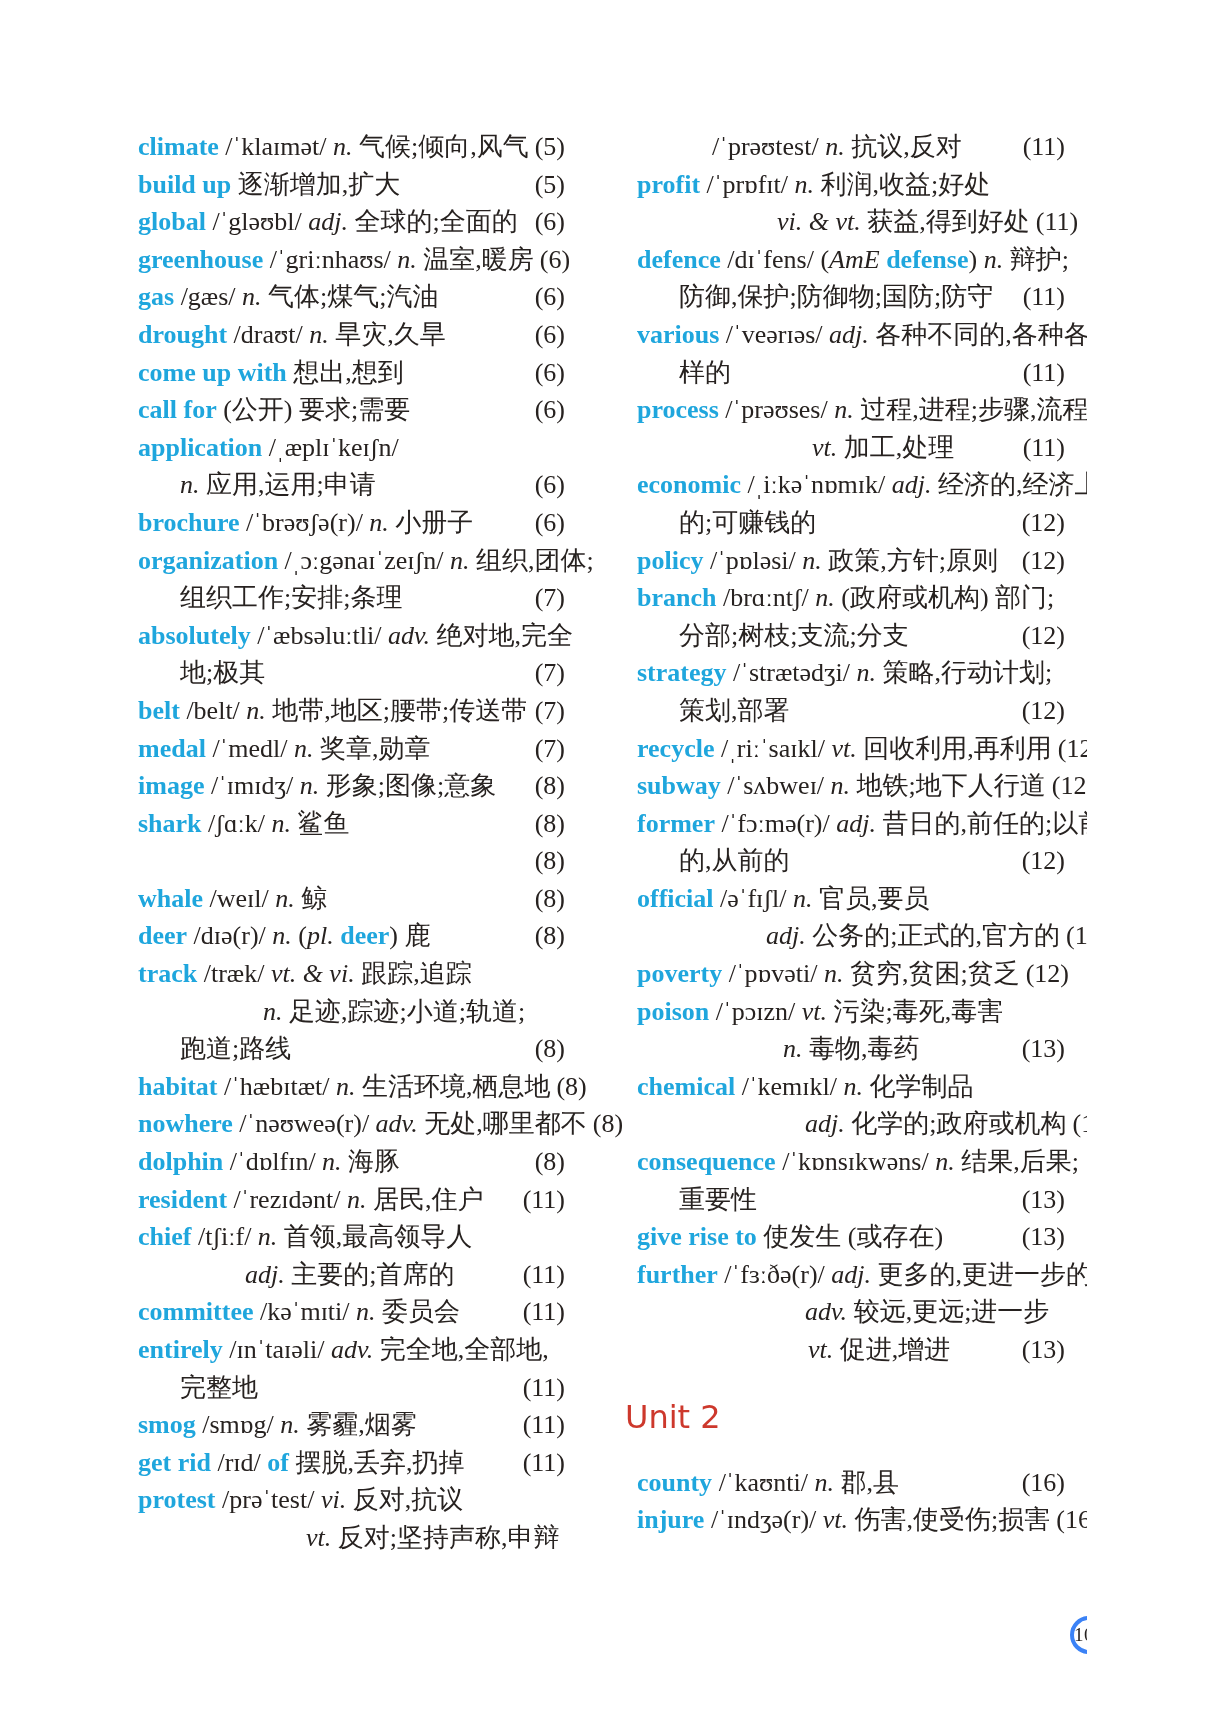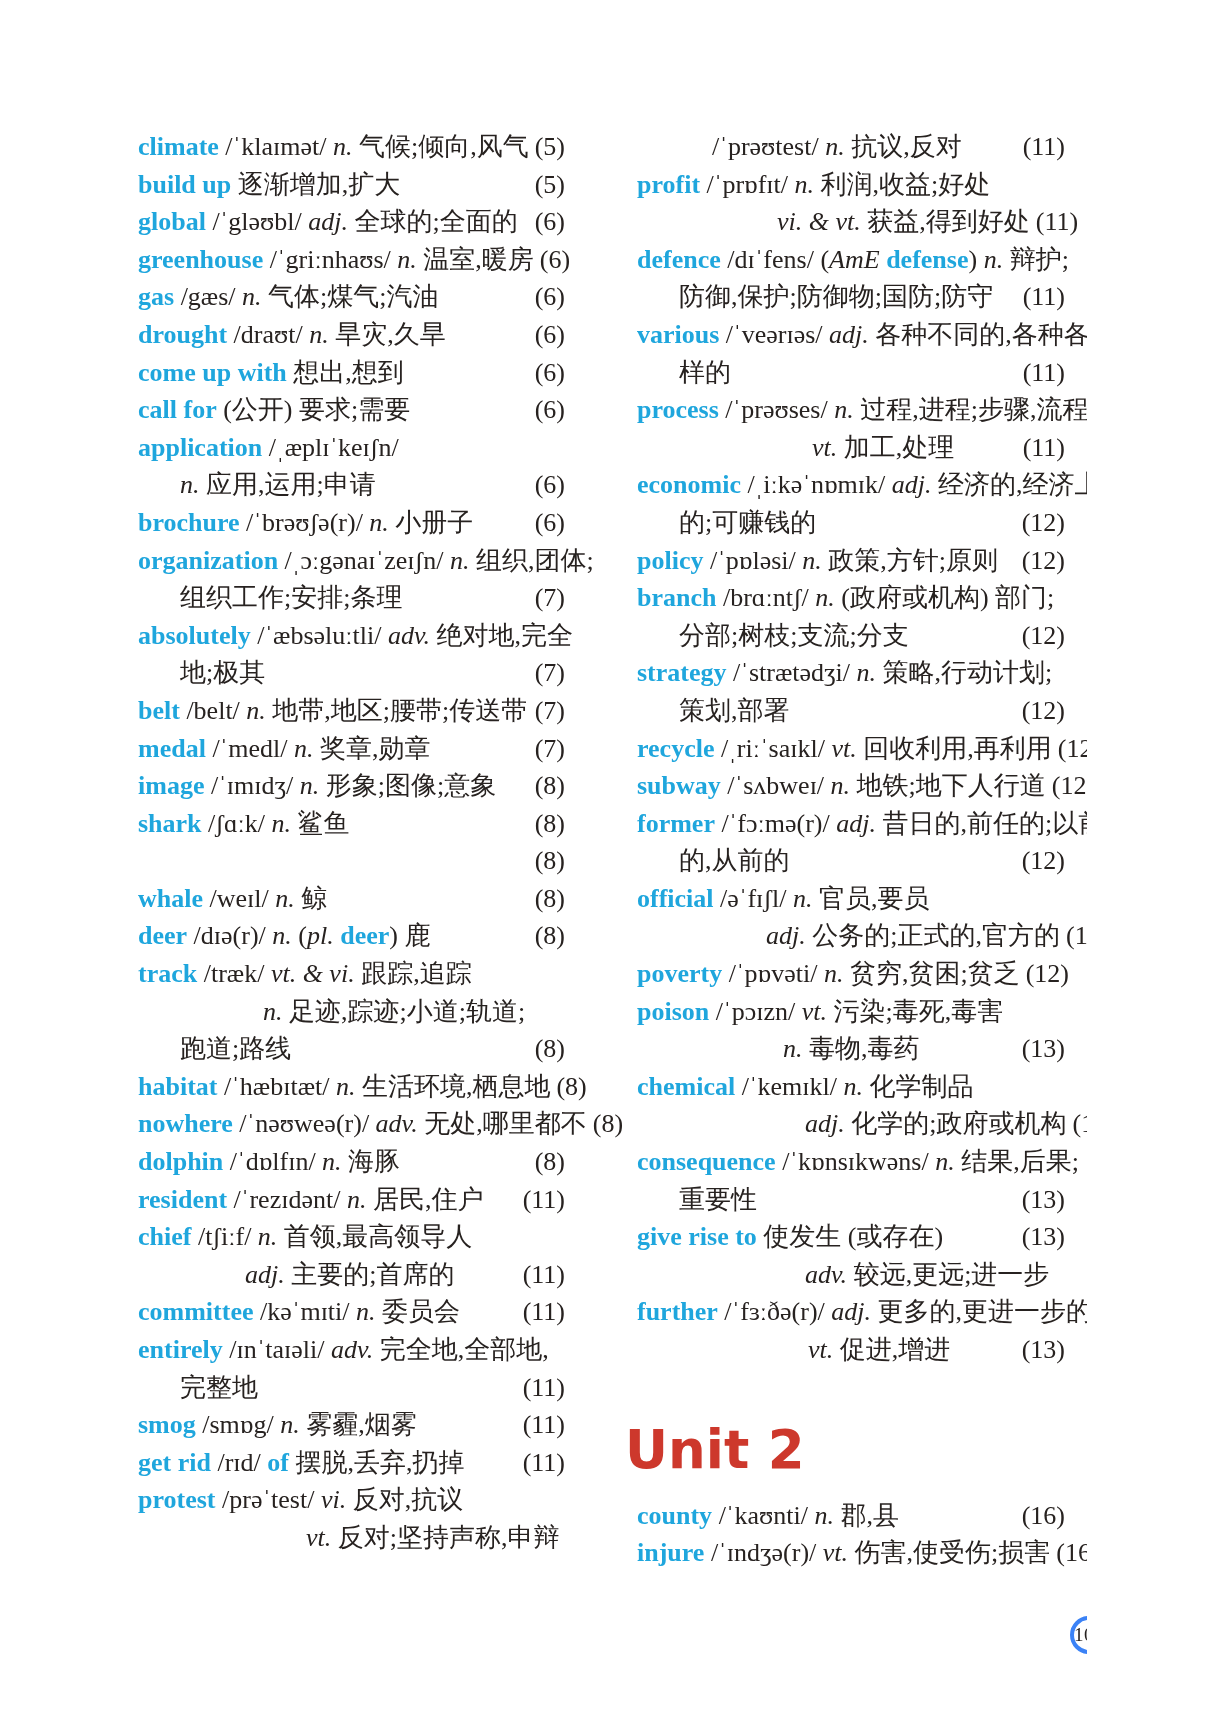--- a/index.html
+++ b/index.html
@@ -20,24 +20,24 @@
     height:37.6px;line-height:37.6px;
     white-space:nowrap;
   }
   .lc{display:inline-block;}
   .pg{margin-left:auto;padding-left:6px;}
   .seg-w{color:var(--blue,#1fa6dd);font-weight:bold;}
   .seg-i{font-style:italic;}
   .seg-u{text-underline-offset:4px;}
   .unit-header{
     font-family:"DejaVu Sans","Liberation Sans",sans-serif;
-    font-weight:bold;
-    font-size:53px;line-height:50px;
+    font-weight:normal;
+    font-size:32px;line-height:50px;
     color:var(--red,#cd382c);
-    margin:56px 0 22px -12px;
+    margin:23px 0 22px -12px;
   }
   .badge{
     position:absolute;left:1070px;top:1616px;
     width:38px;height:38px;
     border:4px solid #3b82f6;border-radius:50%;
     box-sizing:border-box;
     display:flex;align-items:center;justify-content:flex-start;
     font-size:19px;letter-spacing:0.5px;
   }
 </style>
@@ -293,24 +293,24 @@
         </div>
         <div class="line">
           <span class="lc" style="padding-left: 42px;"><span class="seg-t">重要性</span></span>
           <span class="pg">(13)</span>
         </div>
         <div class="line">
           <span class="lc"><span class="seg-w">give rise to</span><span class="seg-t"> 使发生 (或存在)</span></span>
           <span class="pg">(13)</span>
         </div>
         <div class="line">
+          <span class="lc"><span class="seg-w">further</span><span class="seg-t"> </span><span class="seg-p">/ˈfɜːðə(r)/ </span><span class="seg-i">adj.</span><span class="seg-t"> 更多的,更进一步的</span></span>
+        </div>
+        <div class="line">
           <span class="lc" style="padding-left: 168px;"><span class="seg-i">adv.</span><span class="seg-t"> 较远,更远;进一步</span></span>
-        </div>
-        <div class="line">
-          <span class="lc"><span class="seg-w">further</span><span class="seg-t"> </span><span class="seg-p">/ˈfɜːðə(r)/ </span><span class="seg-i">adj.</span><span class="seg-t"> 更多的,更进一步的</span></span>
         </div>
         <div class="line">
           <span class="lc" style="padding-left: 171px;"><span class="seg-i">vt.</span><span class="seg-t"> 促进,增进</span></span>
           <span class="pg">(13)</span>
         </div>
       </div>
     <div class="unit-header">Unit 2</div>
     <div id="rc-bottom">
         <div class="line">
           <span class="lc"><span class="seg-w">county</span><span class="seg-t"> </span><span class="seg-p">/ˈkaʊnti/ </span><span class="seg-i">n.</span><span class="seg-t"> 郡,县</span></span>

